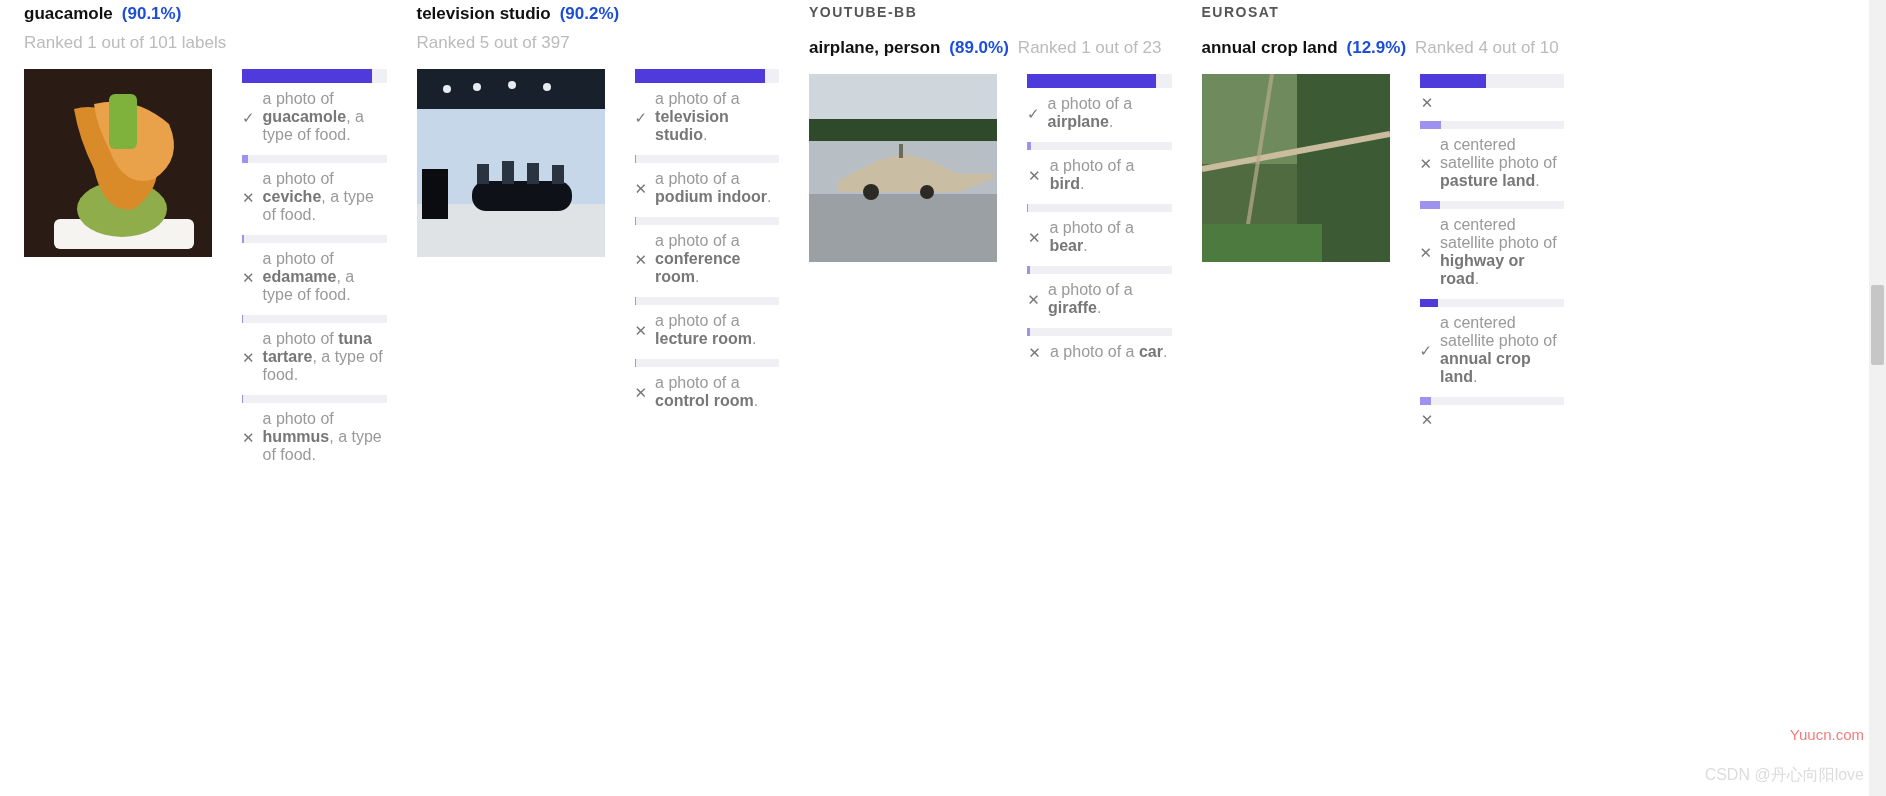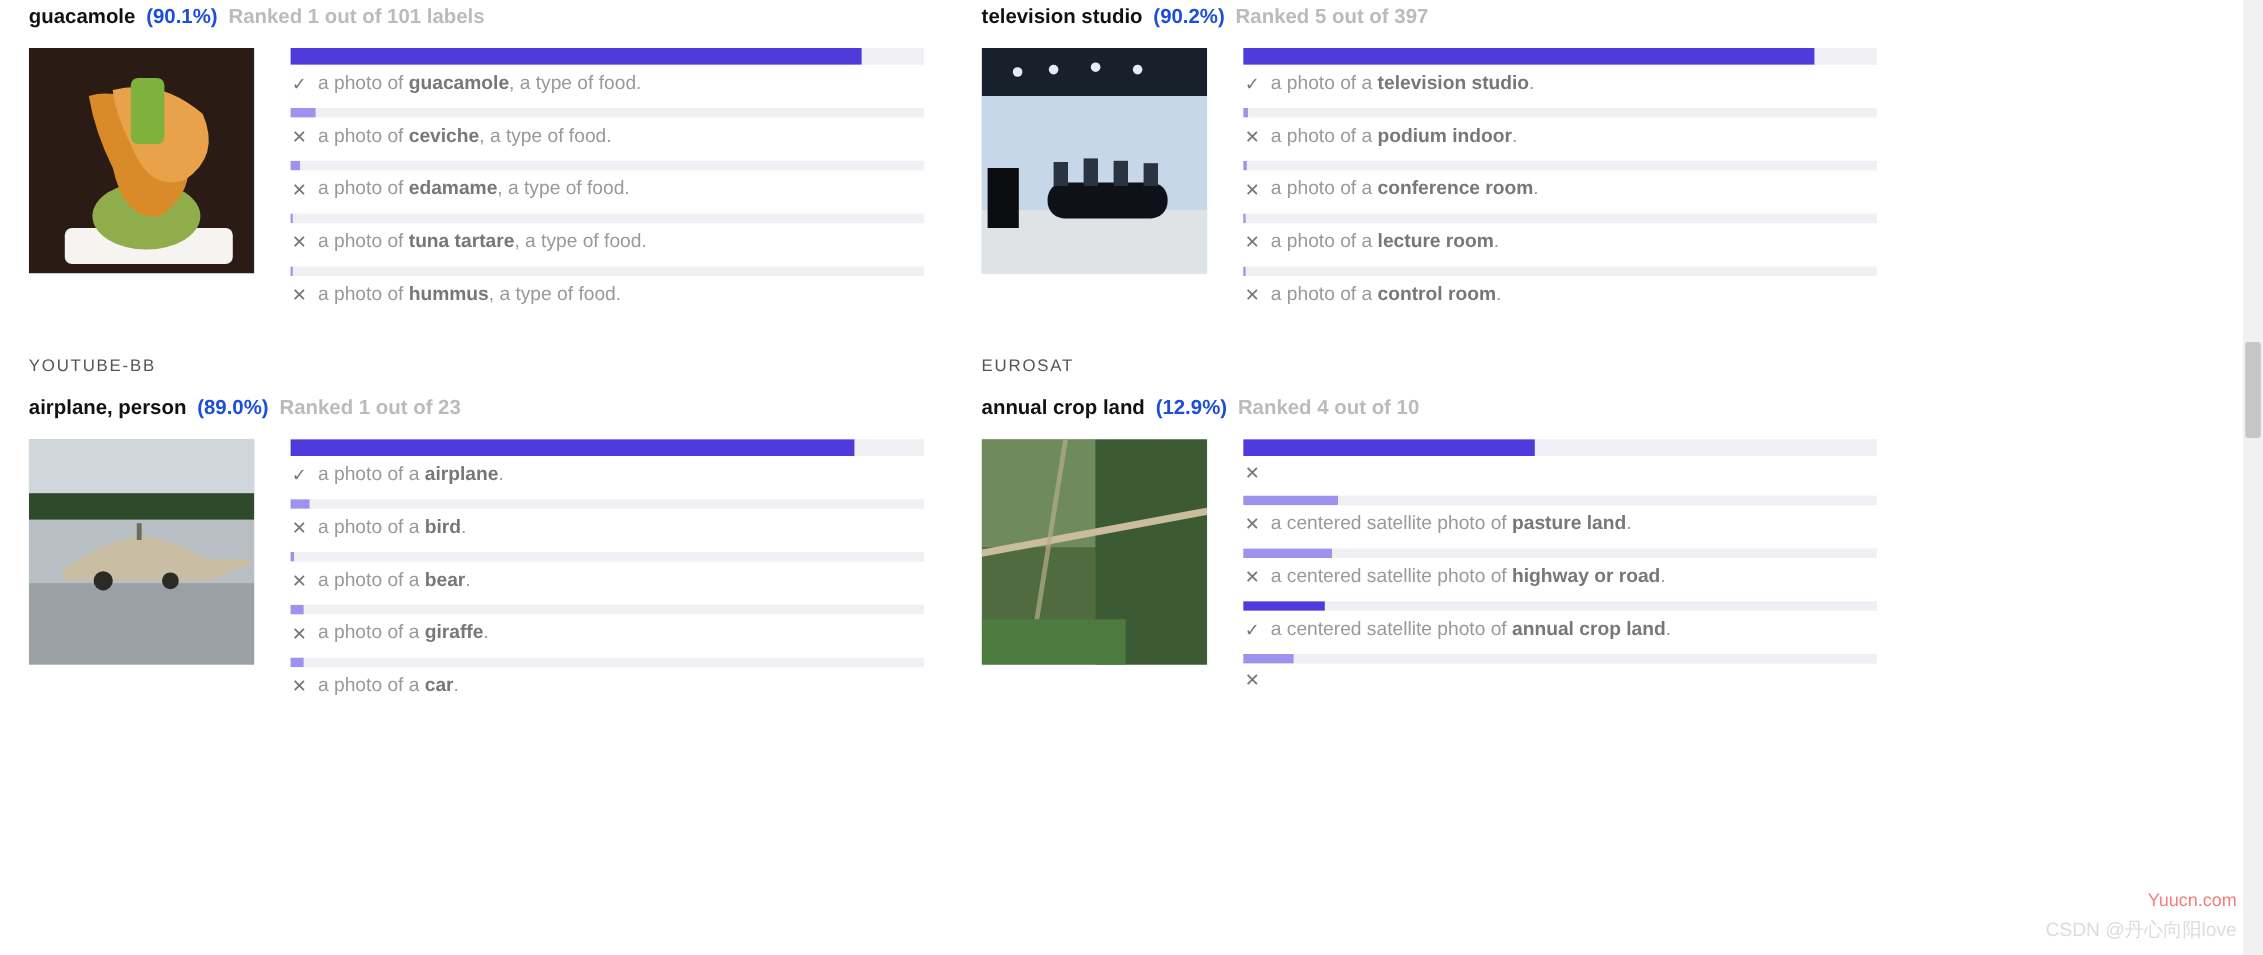--- a/index.html
+++ b/index.html
@@ -1,39 +1,39 @@
 <!DOCTYPE html>
 <html><head>
 <meta charset="utf-8">
 <style>
   html,body{margin:0;padding:0;font-family:-apple-system,BlinkMacSystemFont,"Segoe UI",Helvetica,Arial,sans-serif;color:#111;background:#fff;font-size:16px}
   body{width:1886px}
   .page{width:1540px;margin:0 0 0 24px;padding-top:4px}
-  .grid{display:grid;grid-template-columns:1fr 1fr;column-gap:48px}
+  .grid{display:grid;grid-template-columns:1fr 1fr 1fr 1fr;column-gap:30px}
   .panel{margin-bottom:30px}
-  .dataset-hdr{font-size:14px;letter-spacing:1.5px;color:#555;font-weight:400;margin:0 0 18px 0}
+  .dataset-hdr{font-size:14px;letter-spacing:1.5px;color:#555;font-weight:700;margin:0 0 18px 0}
   .title-line{font-size:17px;margin-bottom:16px;display:flex;align-items:baseline;flex-wrap:wrap;gap:9px}
   .title-line .lbl{font-weight:700;color:#111}
   .title-line .pct{color:#1d4ed8;font-weight:700}
-  .title-line .rank{color:#bbb;font-weight:700}
+  .title-line .rank{color:#bbb;font-weight:400}
   .body{display:flex;gap:30px;align-items:flex-start}
   .thumb{width:188px;height:188px;flex:0 0 188px;background:#ddd;overflow:hidden;position:relative}
   .thumb svg{display:block}
   .preds{flex:1}
   .pred{margin-bottom:11px}
   .bar-track{height:8px;width:100%;background:#f0eff3;border-radius:0;overflow:hidden}
   .primary .bar-track{height:14px}
   .bar-fill{height:100%;background:#4f3bdc}
   .secondary .bar-fill{background:#9e92ef}
   .cap{display:flex;align-items:center;gap:8px;margin-top:7px}
   .mark{width:15px;text-align:center;color:#777;font-size:15px;line-height:1}
   .cap-txt{color:#999;font-size:16px}
   .cap-txt b{color:#777;font-weight:700}
   .wm{position:fixed;right:22px;bottom:10px;font-size:16px;color:#dcdcdc;pointer-events:none}
-  .wm .yu{color:#f04f4f;opacity:.75;display:block;text-align:right;font-size:15px;margin-bottom:6px}
+  .wm .yu{color:#f04f4f;opacity:.75;display:block;text-align:right;font-size:15px;margin-bottom:22px}
   .scrollbar{position:fixed;top:0;right:0;width:17px;height:100%;background:#f1f1f1}
   .sb-thumb{position:absolute;left:2px;width:13px;background:#c6c6c6;border-radius:2px}
 </style>
 </head>
 <body>
 
 <div class="page">
   <div class="grid" id="grid">
       <div class="panel">
         <div class="title-line">

